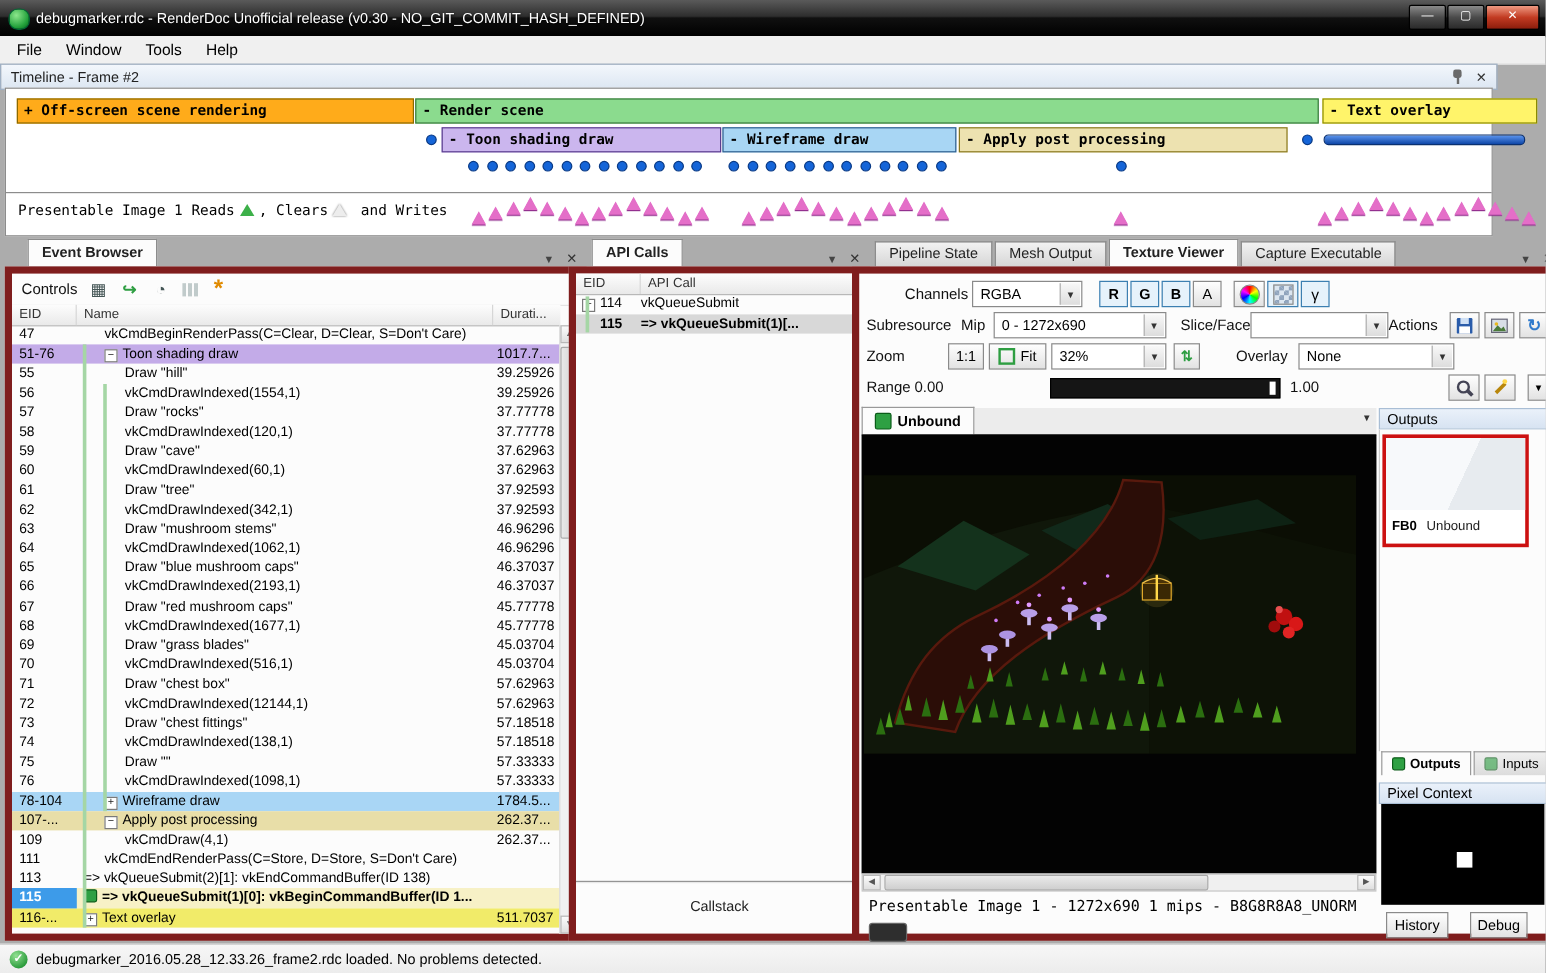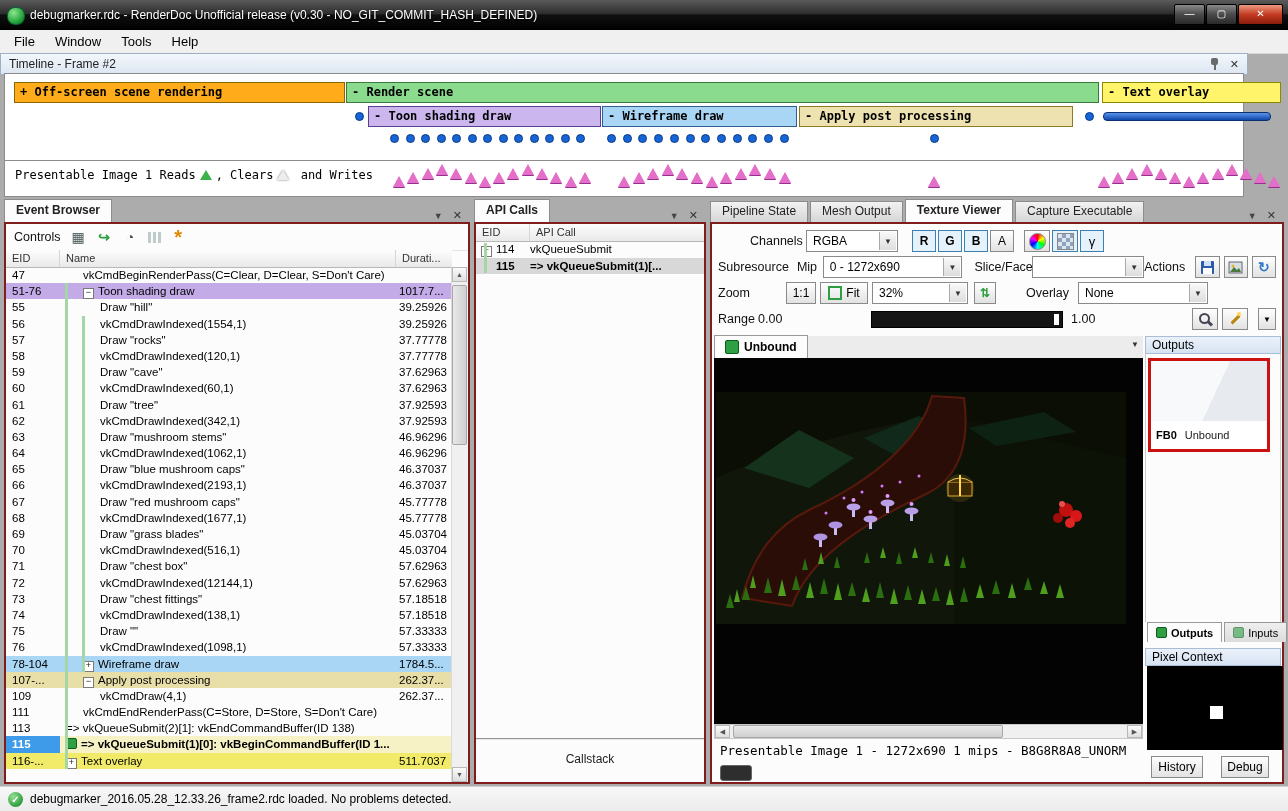--- a/index.html
+++ b/index.html
@@ -30,25 +30,25 @@
   .tl-bar{position:absolute;height:21px;border:1px solid #555;font:bold 12px "DejaVu Sans Mono",monospace;line-height:19px;padding-left:5px;white-space:nowrap;overflow:hidden;box-sizing:border-box;}
   .tl-dot{position:absolute;width:9px;height:9px;border-radius:50%;background:#1565D8;border:1px solid #0A3A85;box-sizing:border-box;}
   .tl-pill{position:absolute;height:9px;border-radius:4px;background:linear-gradient(#5A93EC,#0F47A8);border:1px solid #0A3070;box-sizing:border-box;}
   .tl-marker{position:absolute;left:0;right:0;top:86px;height:36px;border-top:1px solid #8C8C8C;}
   .marker-text{position:absolute;left:10px;top:7px;display:flex;align-items:center;font-size:12px;white-space:nowrap;}
   .tri-in{display:inline-block;width:0;height:0;border-left:6px solid transparent;border-right:6px solid transparent;margin:0 4px;}
   .tri-in.green{border-bottom:10px solid #3CB049;}
   .tri-in.gray{border-bottom:10px solid #EDEDED;filter:drop-shadow(0 0 1px #777);}
   .tri{position:absolute;width:0;height:0;border-left:6px solid transparent;border-right:6px solid transparent;border-bottom:11px solid #E46EC8;filter:drop-shadow(0 1px 0 #93308F);}
   
-  .panel{background:transparent;}
+  .panel{background:transparent;padding-left:19px;}
   .tabbar{display:flex;align-items:flex-end;height:22px;}
   .tab{height:20px;line-height:19px;padding:0 11px;font-size:12px;border:1px solid #8C8C8C;border-bottom:none;background:linear-gradient(#F2F2F2,#D6D6D6);margin-right:2px;color:#222;white-space:nowrap;}
   .tab.active{background:#FCFCFC;height:22px;line-height:21px;font-weight:bold;}
-  .panel-body{position:absolute;left:0;right:0;top:22px;bottom:0;background:#FCFCFC;border:2px solid #7f1d1d;}
+  .panel-body{position:absolute;left:0;right:0;top:22px;bottom:0;background:#FCFCFC;border:6px solid #7f1d1d;}
   
   .eb-toolbar{position:absolute;left:0;right:0;top:0;height:26px;display:flex;align-items:center;gap:9px;padding:0 8px;border-bottom:1px solid #E4E4E4;}
   .ico{width:17px;height:17px;display:inline-flex;align-items:center;justify-content:center;font-size:14px;color:#455;}
   .ico.green{color:#2E9E42;font-weight:bold;}
   .ico.bars{background:linear-gradient(90deg,#9aa 0 3px,transparent 3px 5px,#9aa 5px 8px,transparent 8px 10px,#9aa 10px 13px,transparent 13px);height:11px;width:13px;opacity:.6;}
   .ico.star{color:#E08A00;font-size:20px;font-weight:bold;line-height:10px;}
   .eb-colhdr{position:absolute;left:0;right:16px;top:26px;height:17px;display:flex;background:linear-gradient(#FDFDFD,#E9E9E9);border-bottom:1px solid #B8B8B8;font-size:11px;color:#333;line-height:16px;}
   .eb-colhdr div{border-right:1px solid #D6D6D6;padding-left:6px;box-sizing:border-box;}
   .eb-rows{position:absolute;left:0;right:16px;top:43px;bottom:0;overflow:hidden;}
   .eb-row{height:16.2px;display:flex;font-size:11.5px;line-height:16px;white-space:nowrap;}

